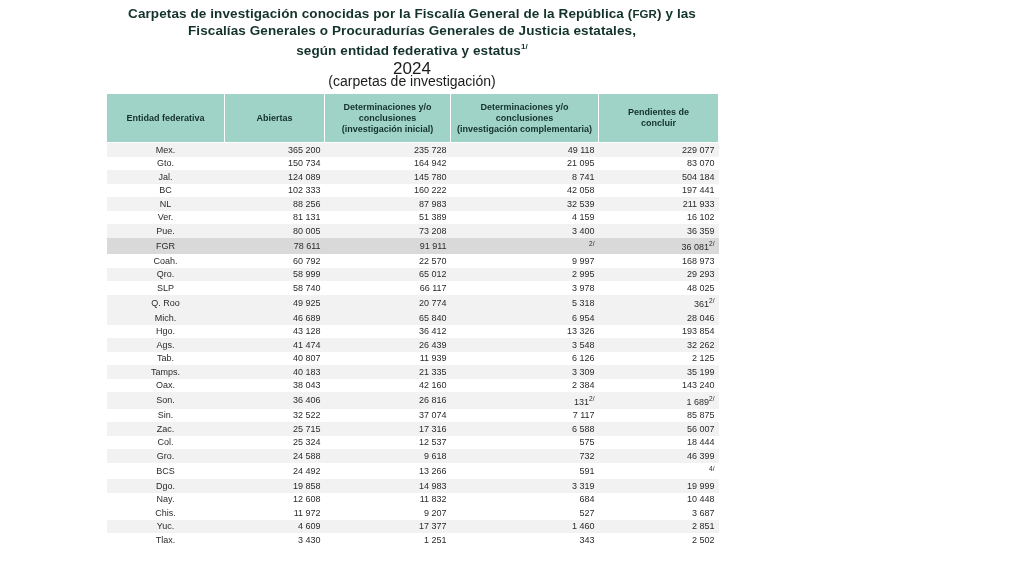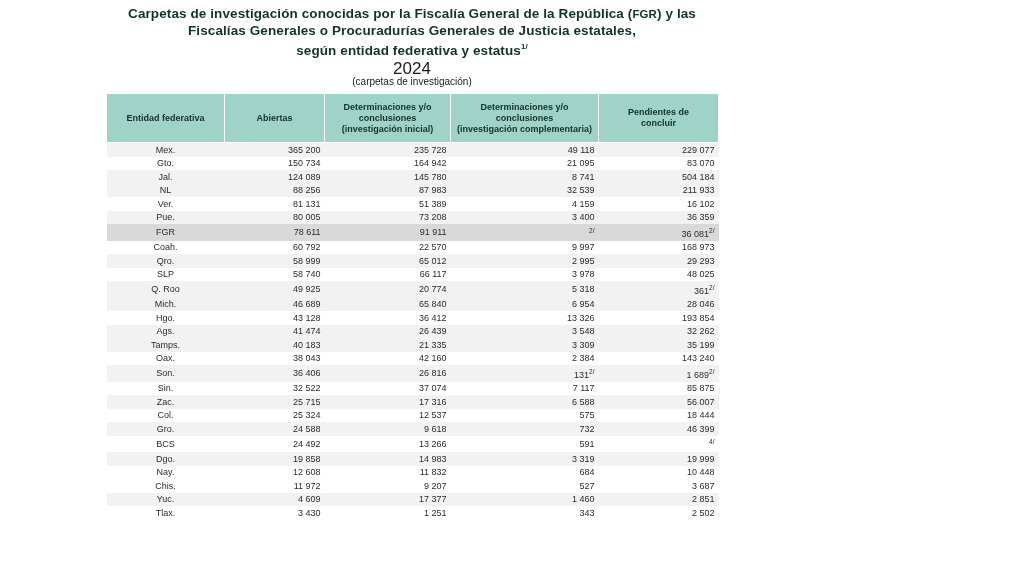--- a/index.html
+++ b/index.html
@@ -38,21 +38,21 @@
   .small-caps {
     font-size: 11.5px;
   }
   .year {
     font-size: 17px;
     color: #1b1b1b;
     margin-top: 3px;
     line-height: 13px;
   }
   .units {
-    font-size: 10px;
+    font-size: 14px;
     color: #1b1b1b;
     line-height: 13px;
   }
   .table-wrap {
     width: 612px;
     margin: 5px auto 0 auto;
   }
   table.data {
     border-collapse: collapse;
     width: 612px;
@@ -165,20 +165,27 @@
             <td class="num"><span>21 095</span></td>
             <td class="num"><span>83 070</span></td>
           </tr>
           <tr class="odd">
             <td class="ent"><span>Jal.</span></td>
             <td class="num"><span>124 089</span></td>
             <td class="num"><span>145 780</span></td>
             <td class="num"><span>8 741</span></td>
             <td class="num"><span>504 184</span></td>
           </tr>
+          <tr class="even">
+            <td class="ent"><span>BC</span></td>
+            <td class="num"><span>102 333</span></td>
+            <td class="num"><span>160 222</span></td>
+            <td class="num"><span>42 058</span></td>
+            <td class="num"><span>197 441</span></td>
+          </tr>
           <tr class="odd">
             <td class="ent"><span>NL</span></td>
             <td class="num"><span>88 256</span></td>
             <td class="num"><span>87 983</span></td>
             <td class="num"><span>32 539</span></td>
             <td class="num"><span>211 933</span></td>
           </tr>
           <tr class="even">
             <td class="ent"><span>Ver.</span></td>
             <td class="num"><span>81 131</span></td>
@@ -242,20 +249,27 @@
             <td class="num"><span>13 326</span></td>
             <td class="num"><span>193 854</span></td>
           </tr>
           <tr class="odd">
             <td class="ent"><span>Ags.</span></td>
             <td class="num"><span>41 474</span></td>
             <td class="num"><span>26 439</span></td>
             <td class="num"><span>3 548</span></td>
             <td class="num"><span>32 262</span></td>
           </tr>
+          <tr class="even">
+            <td class="ent"><span>Tab.</span></td>
+            <td class="num"><span>40 807</span></td>
+            <td class="num"><span>11 939</span></td>
+            <td class="num"><span>6 126</span></td>
+            <td class="num"><span>2 125</span></td>
+          </tr>
           <tr class="odd">
             <td class="ent"><span>Tamps.</span></td>
             <td class="num"><span>40 183</span></td>
             <td class="num"><span>21 335</span></td>
             <td class="num"><span>3 309</span></td>
             <td class="num"><span>35 199</span></td>
           </tr>
           <tr class="even">
             <td class="ent"><span>Oax.</span></td>
             <td class="num"><span>38 043</span></td>

